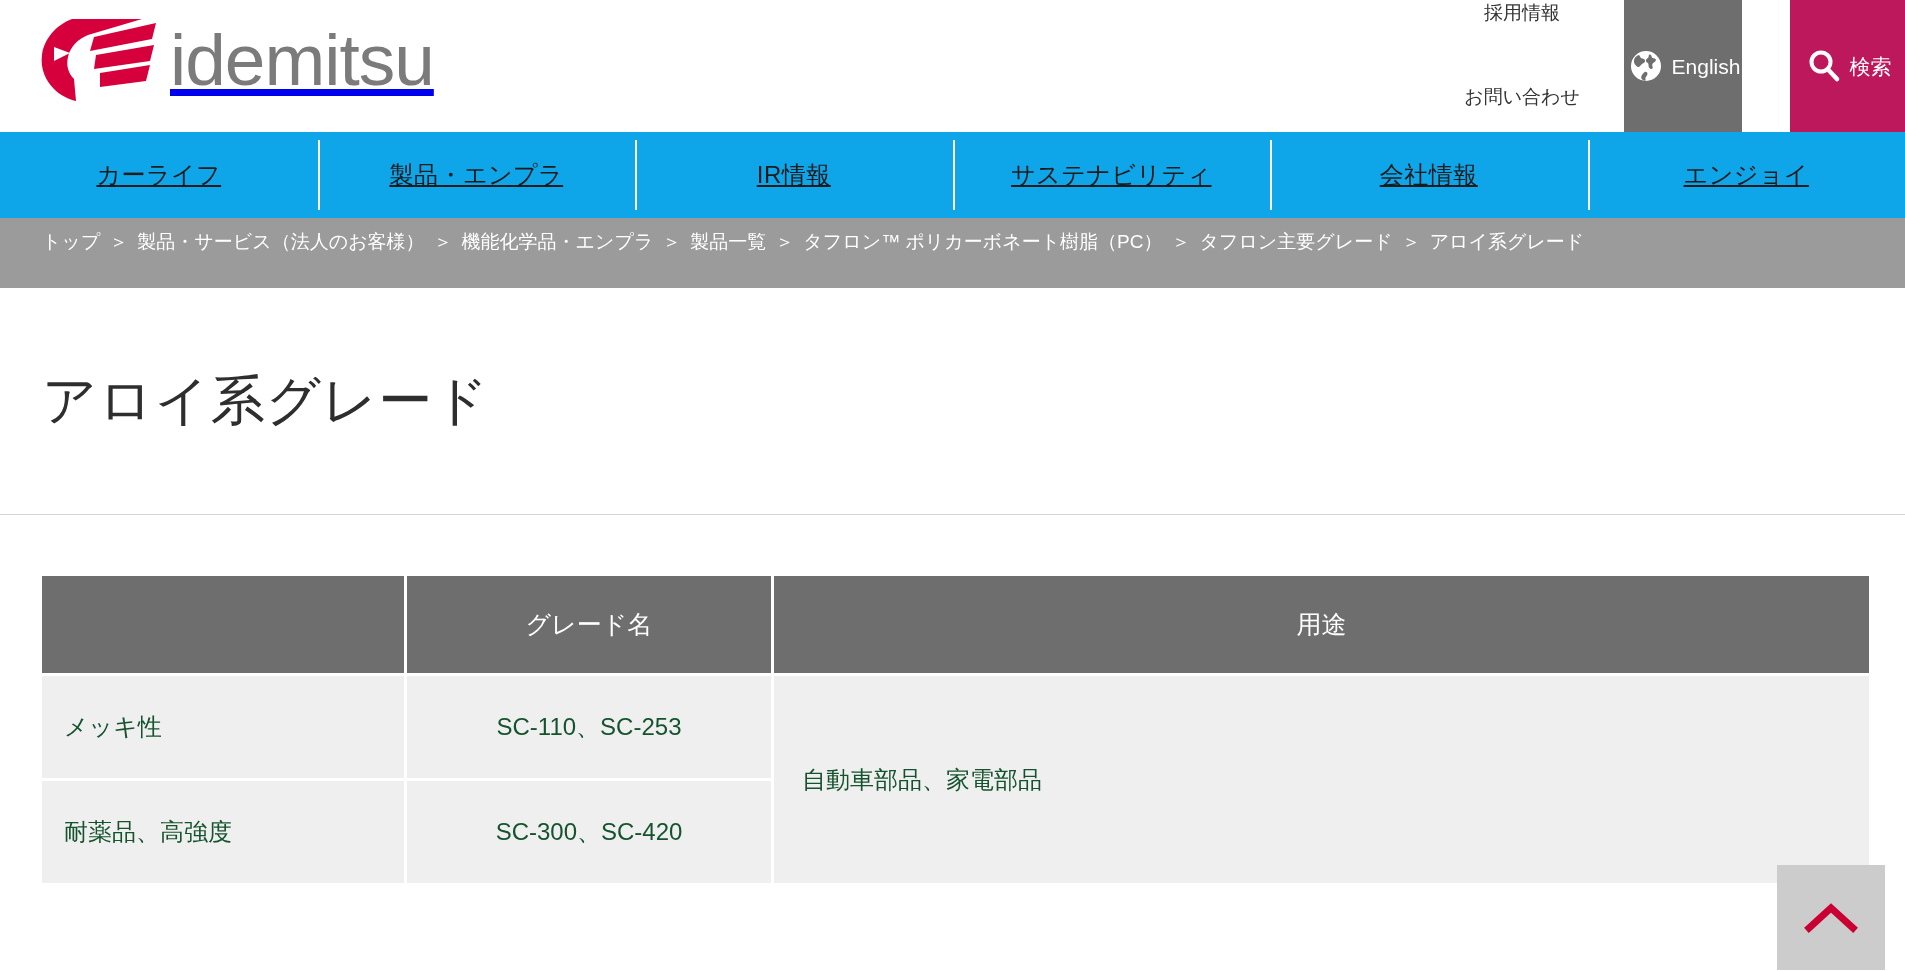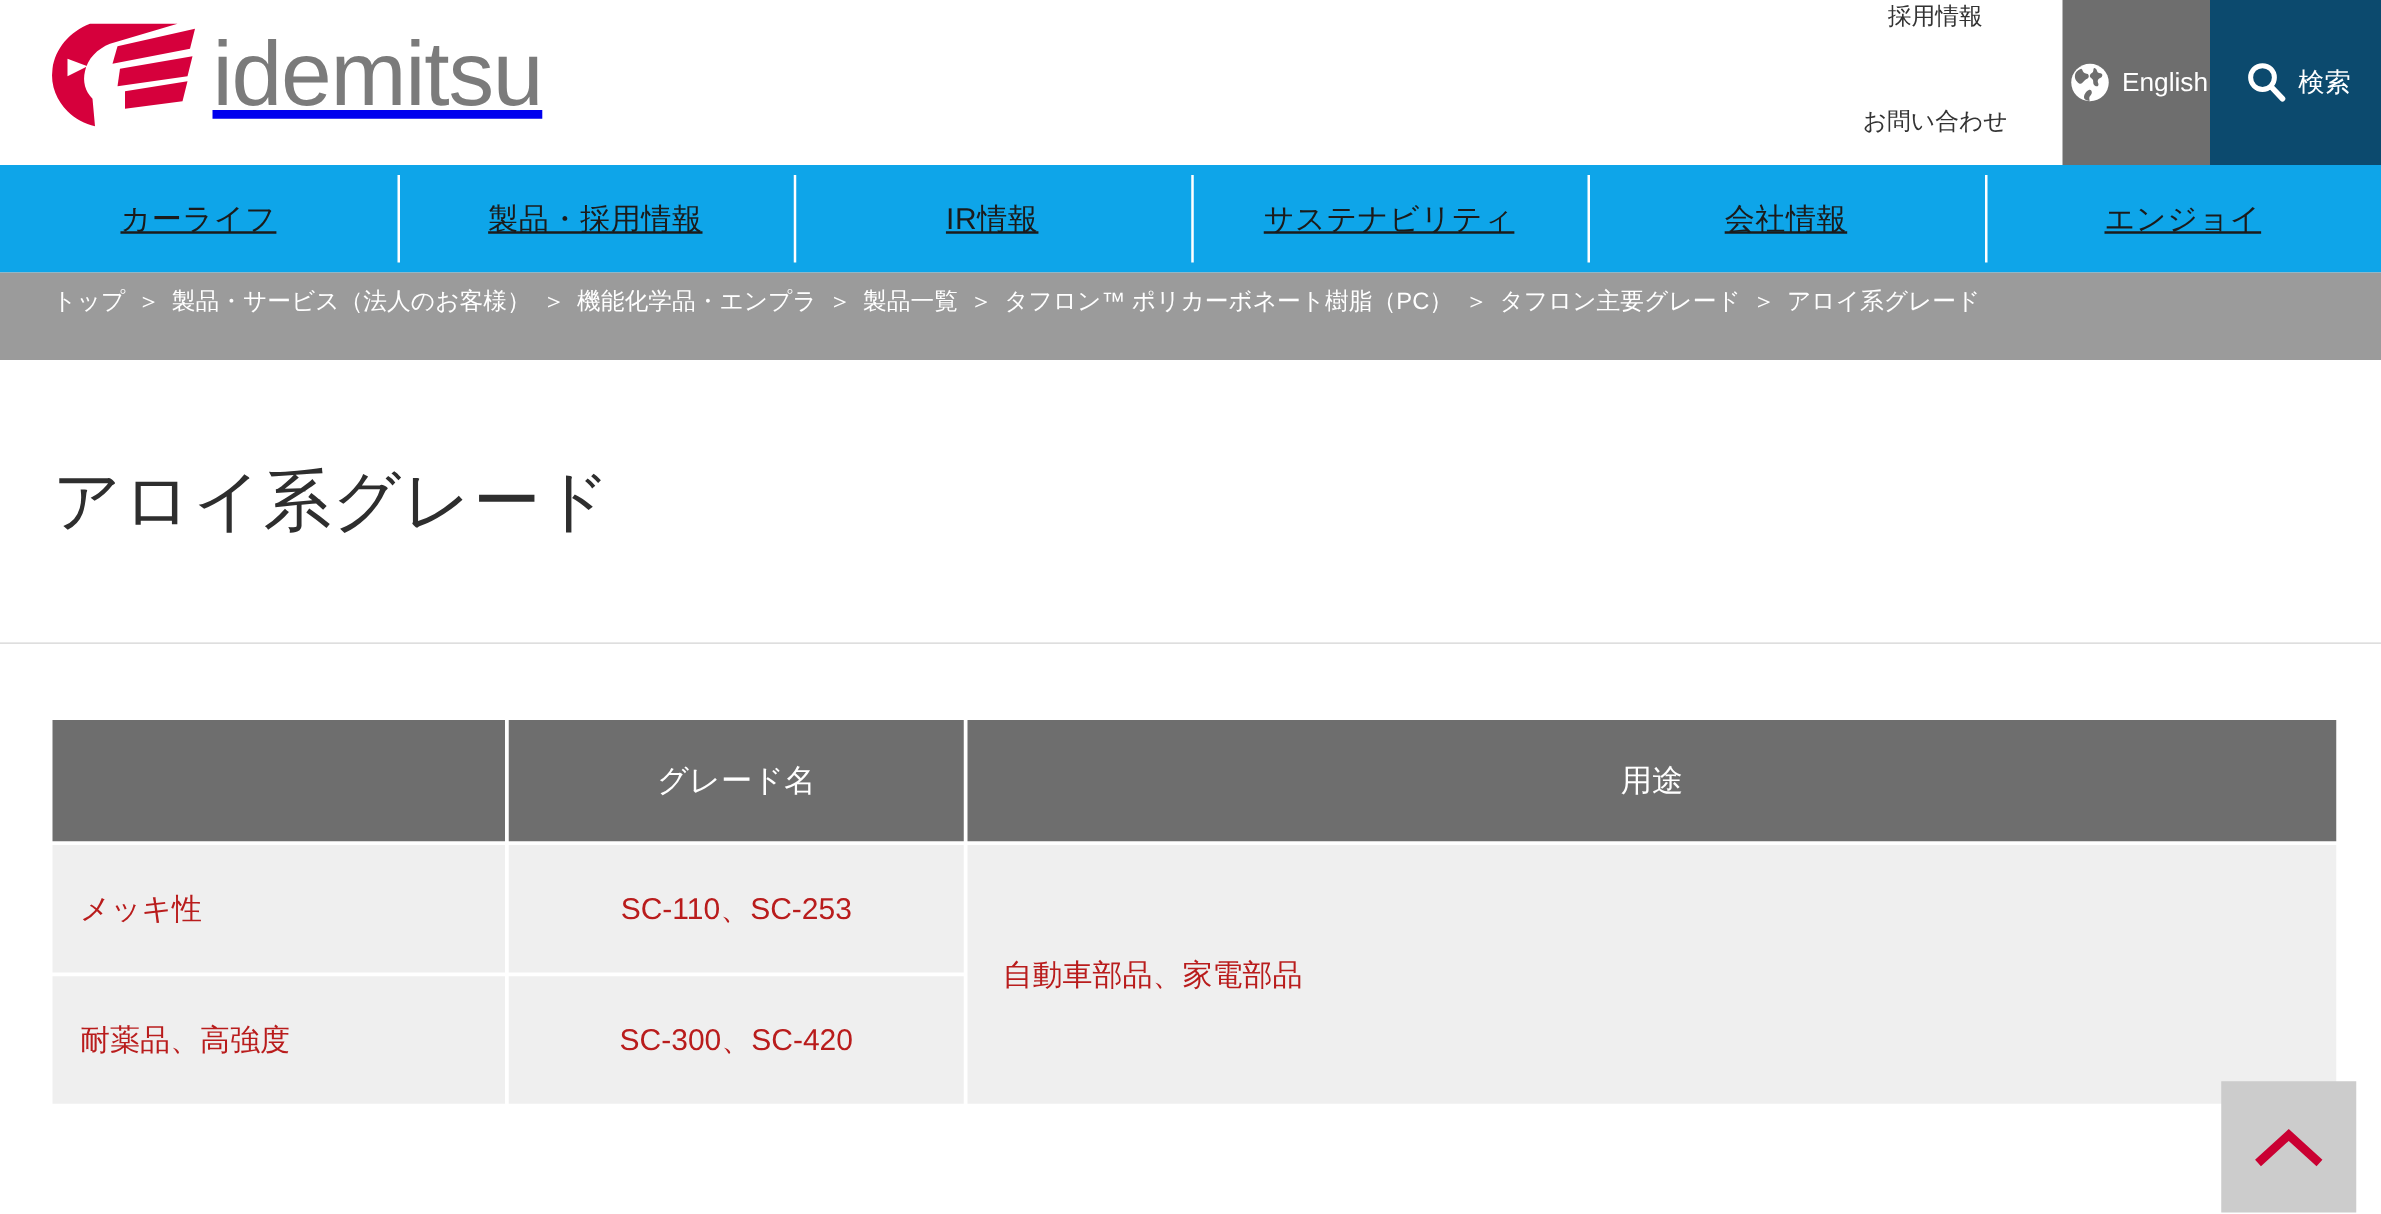--- a/index.html
+++ b/index.html
@@ -60,21 +60,21 @@
   .corner-btn {
     width: 118px;
     height: 132px;
     display: flex;
     align-items: center;
     justify-content: center;
     gap: 6px;
     cursor: pointer;
   }
   .corner-btn.lang { background: #6e6e6e; }
-  .corner-btn.search { background: #0c4a6e; width: 137px; }
+  .corner-btn.search { background: #be185d; width: 115px; margin-left: 48px; }
   .corner-label {
     color: #ffffff;
     font-size: 21px;
     line-height: 1;
   }
   .corner-icon { width: 40px; height: 40px; display: block; }
 
   
   .mainnav {
     height: 86px;
@@ -147,21 +147,21 @@
     background: #6e6e6e;
     color: #ffffff;
     font-size: 25px;
     font-weight: 400;
     height: 97px;
     text-align: center;
     vertical-align: middle;
   }
   table.grade-table td {
     background: #efefef;
-    color: #b91c1c;
+    color: #14532d;
     font-size: 24px;
     height: 102px;
     vertical-align: middle;
     font-weight: 400;
   }
   td.cat-cell { padding-left: 22px; text-align: left; }
   td.grade-cell { text-align: center; }
   td.use-cell {
     background: #f7f7f7;
     padding-left: 28px;
@@ -224,21 +224,21 @@
         <circle cx="17" cy="16" r="9.5" fill="none" stroke="#ffffff" stroke-width="4"></circle>
         <line x1="24" y1="23.5" x2="33" y2="33" stroke="#ffffff" stroke-width="4.5" stroke-linecap="round"></line>
       </svg>
       <span class="corner-label">検索</span>
     </div>
   </div>
 </div>
 
 <nav class="mainnav">
   <a class="nav-item" href="#">カーライフ</a>
-  <a class="nav-item" href="#">製品・採用情報</a>
+  <a class="nav-item" href="#">製品・エンプラ</a>
   <a class="nav-item" href="#">IR情報</a>
   <a class="nav-item" href="#">サステナビリティ</a>
   <a class="nav-item" href="#">会社情報</a>
   <a class="nav-item" href="#">エンジョイ</a>
 </nav>
 
 <div class="breadcrumb">
   <a class="crumb" href="#">トップ</a><span class="crumb-sep">＞</span><a class="crumb" href="#">製品・サービス（法人のお客様）</a><span class="crumb-sep">＞</span><a class="crumb" href="#">機能化学品・エンプラ</a><span class="crumb-sep">＞</span><a class="crumb" href="#">製品一覧</a><span class="crumb-sep">＞</span><a class="crumb" href="#">タフロン™ ポリカーボネート樹脂（PC）</a><span class="crumb-sep">＞</span><a class="crumb" href="#">タフロン主要グレード</a><span class="crumb-sep">＞</span><span class="crumb">アロイ系グレード</span>
 </div>
 

